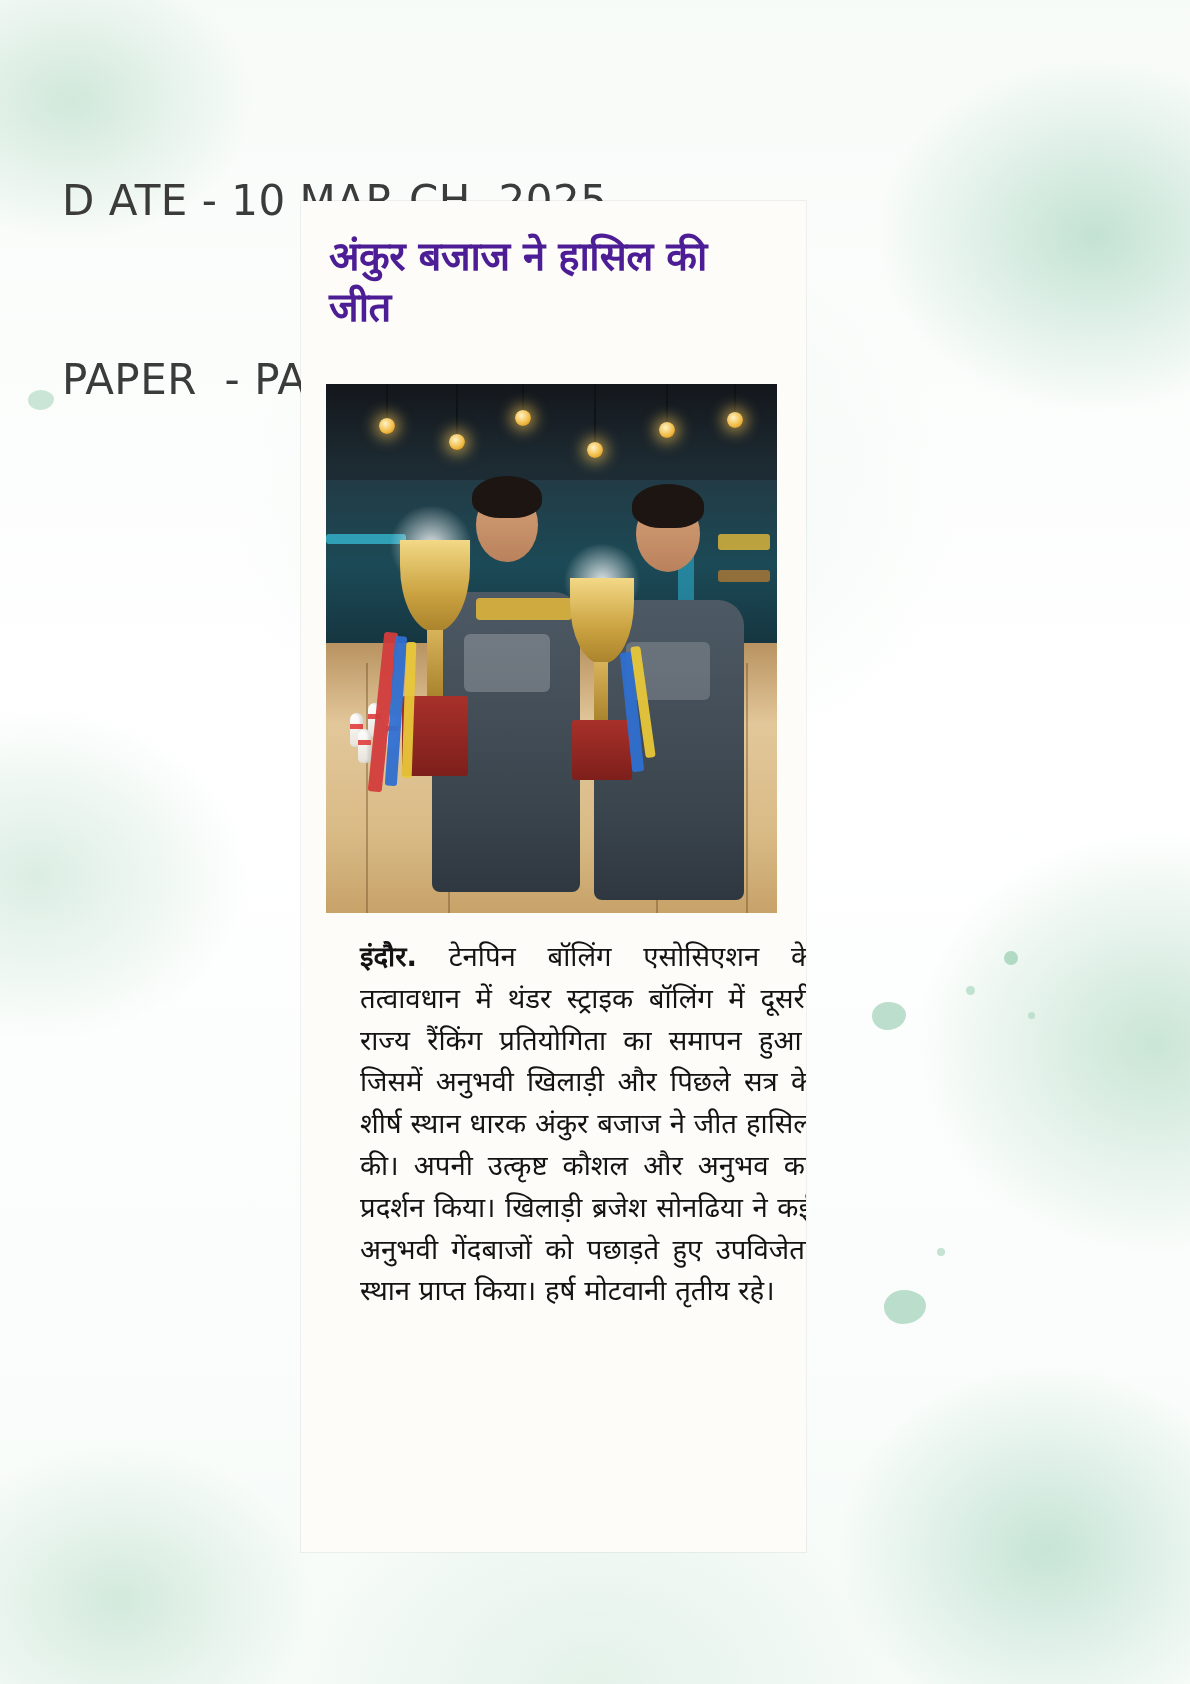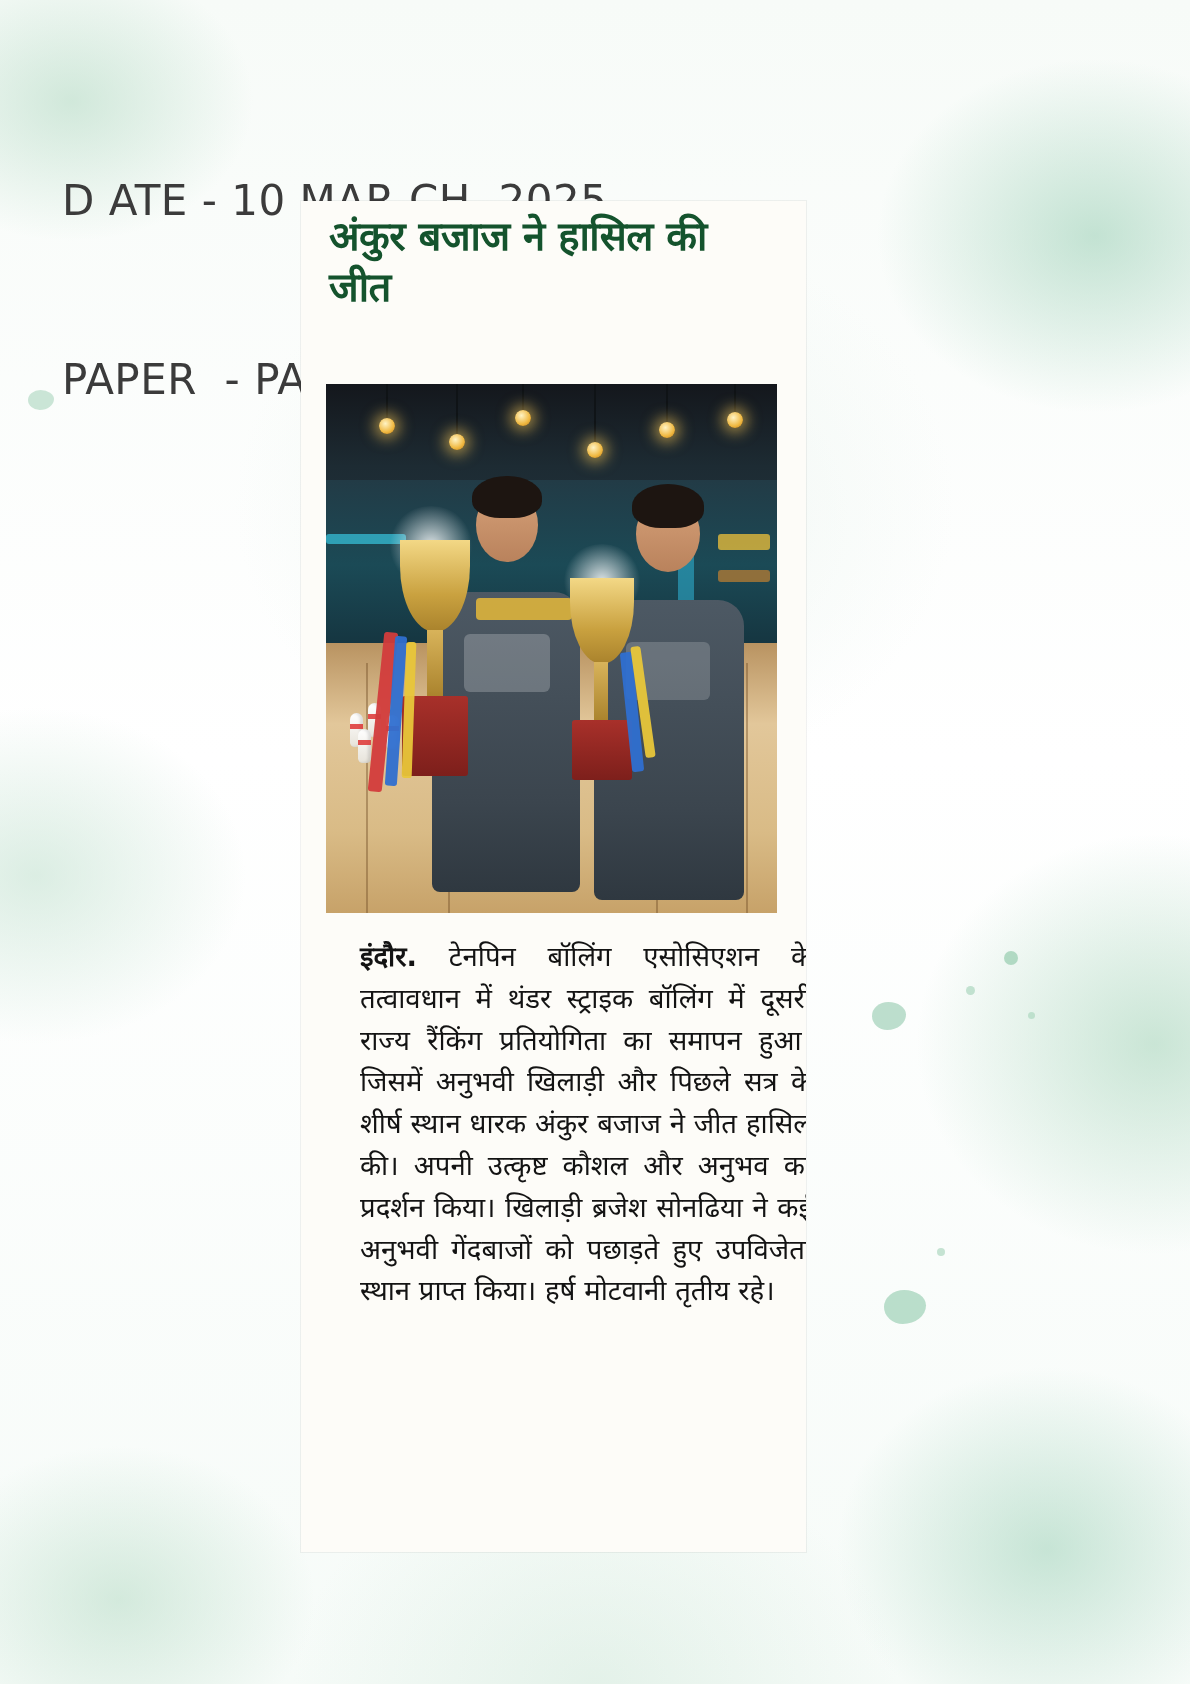--- a/index.html
+++ b/index.html
@@ -61,22 +61,22 @@
     position: absolute;
     left: 301px;
     top: 201px;
     width: 505px;
     height: 1351px;
     background: #fdfcf8;
     box-shadow: 0 0 0 1px rgba(0,0,0,0.05);
     overflow: hidden;
   }
   .clip-headline {
-    margin: 10px 0 0 28px;
-    color: #14532d;
+    margin: 30px 0 0 28px;
+    color: #4c1d95;
     font-family: "DejaVu Sans", sans-serif;
     font-weight: bold;
     font-size: 40px;
     line-height: 1.28;
     letter-spacing: -0.5px;
     width: 420px;
   }
 
   
   .photo {

